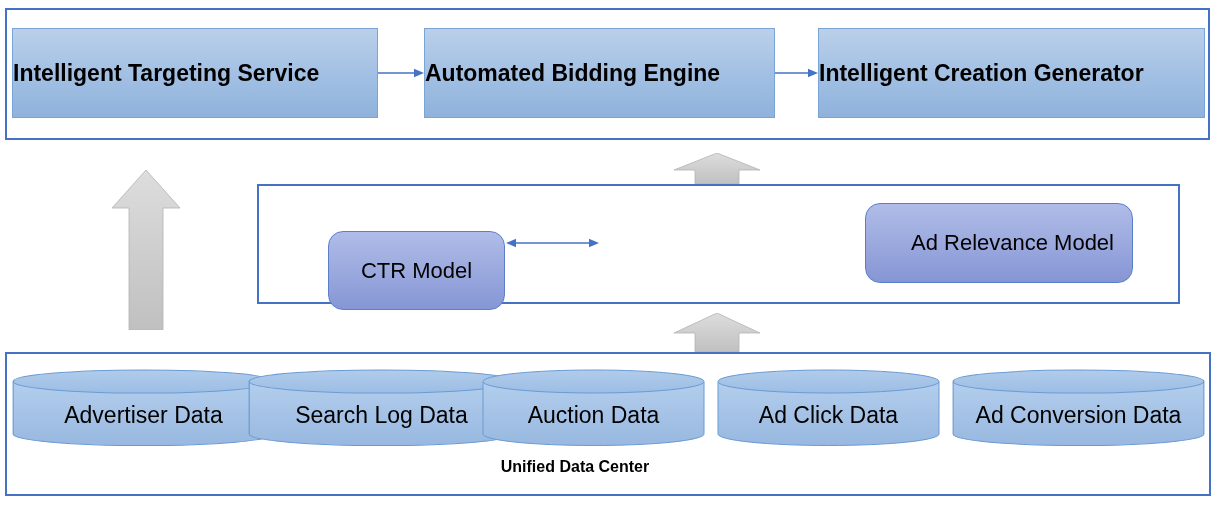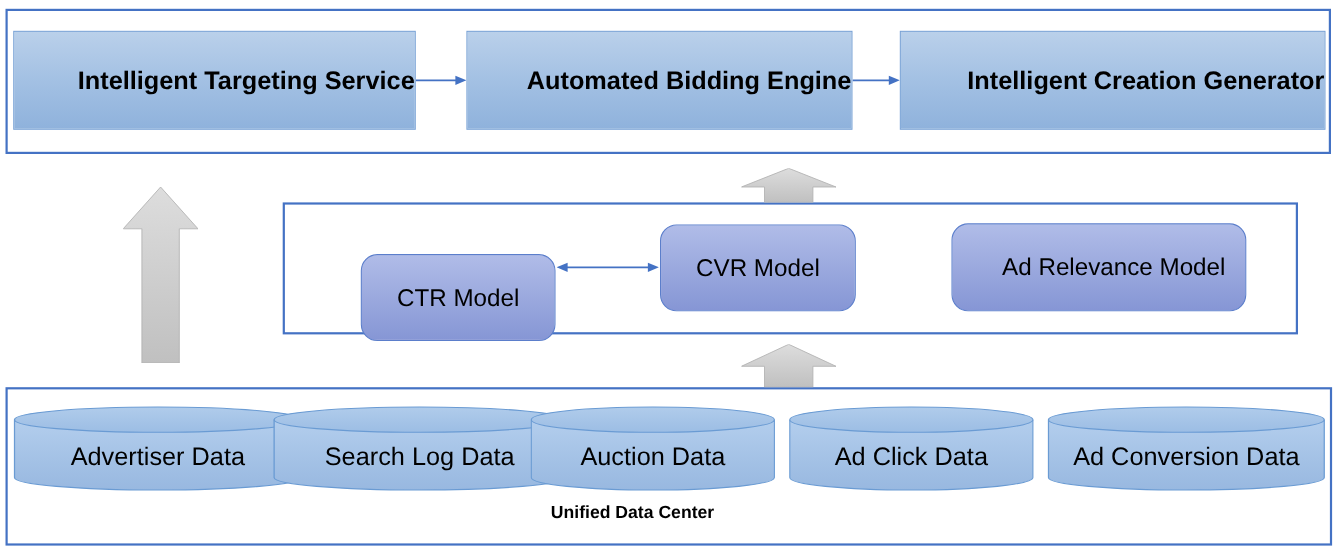--- a/index.html
+++ b/index.html
@@ -7,21 +7,21 @@
   body { font-family:"Liberation Sans", sans-serif; color:#000; }
   .canvas { position:relative; width:1217px; height:507px; background:#fff; overflow:hidden; }
 
   .panel { position:absolute; border:2px solid #4472C4; background:#fff; }
   .panel-top    { left:5px;   top:8px;   width:1205px; height:132px; }
   .panel-mid    { left:257px; top:184px; width:923px;  height:120px; }
   .panel-bottom { left:5px;   top:352px; width:1206px; height:144px; }
 
   .svc-box {
     position:absolute; top:28px; height:90px;
-    display:flex; align-items:center; justify-content:flex-end;
+    display:flex; align-items:center; justify-content:flex-start;
     background:linear-gradient(180deg,#bad0ea 0%,#a5c2e4 45%,#8fb2dc 100%);
     border:1px solid #7aa3d6;
     font-weight:bold; font-size:23px; white-space:nowrap; text-align:center;
   }
   .svc-1 { left:12px;  width:366px; }
   .svc-2 { left:424px; width:351px; }
   .svc-3 { left:818px; width:387px; }
 
   .model-box {
     position:absolute; top:204px; height:79px;
@@ -110,23 +110,20 @@
   </svg>
 
   <div class="model-box model-1">
     <span>CTR Model</span>
   </div>
   <svg class="arrow-svg" style="left:506px; top:236px;" width="93" height="14" viewBox="0 0 93 14">
     <line x1="9" y1="7" x2="84" y2="7" stroke="#4472C4" stroke-width="1.5"></line>
     <polygon points="10,2.8 0,7 10,11.2" fill="#4472C4"></polygon>
     <polygon points="83,2.8 93,7 83,11.2" fill="#4472C4"></polygon>
   </svg>
-  <div class="model-box model-2">
-    <span>CVR Model</span>
-  </div>
   <div class="model-box model-3">
     <span>Ad Relevance Model</span>
   </div>
 
   <div class="cyl cyl-1">
     <svg viewBox="0 0 223 78" preserveAspectRatio="none">
       <path d="M1 13 L1 65 A110.5 11.5 0 0 0 222 65 L222 13 Z" fill="url(#gradCylBody)" stroke="#6a9bd3" stroke-width="1"></path>
       <ellipse cx="111.5" cy="12.5" rx="110.5" ry="11.5" fill="url(#gradCylTop)" stroke="#6a9bd3" stroke-width="1"></ellipse>
     </svg>
     <span class="cyl-label">Advertiser Data</span>

